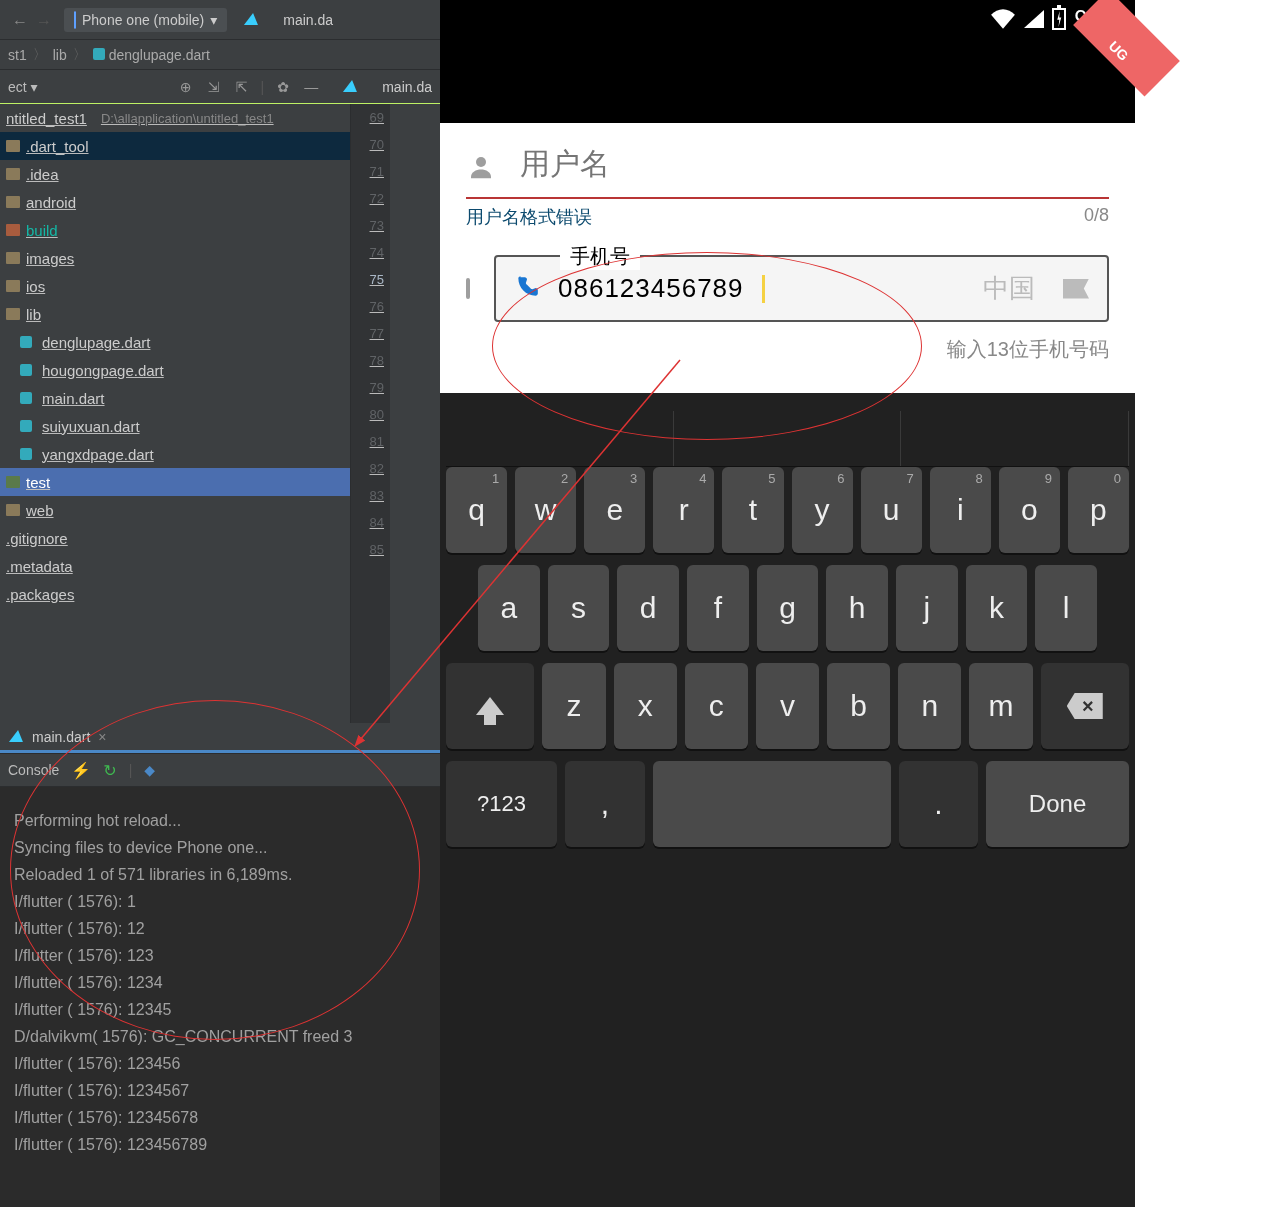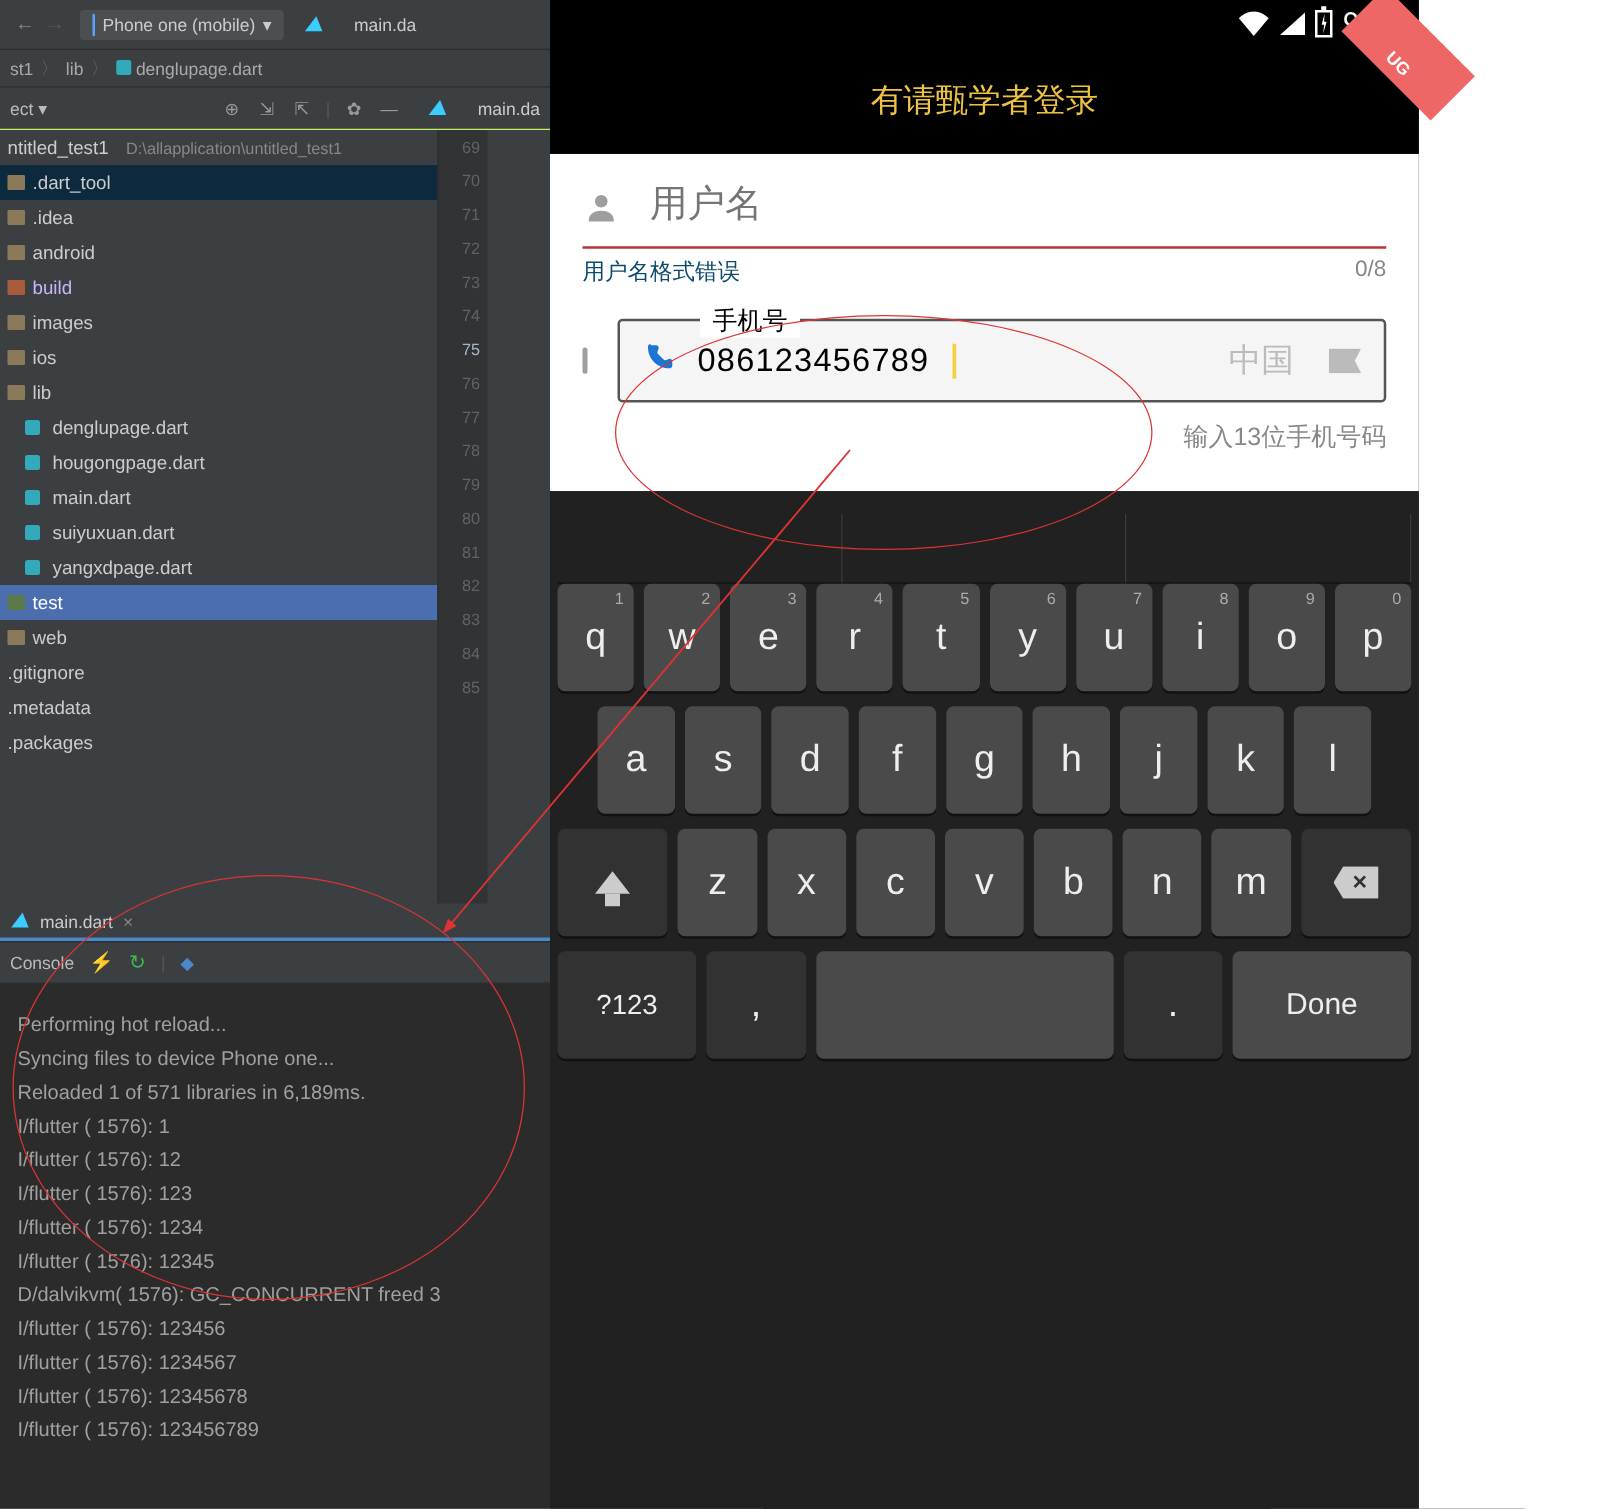--- a/index.html
+++ b/index.html
@@ -11,21 +11,21 @@
 .device-sel .phone-ico { width:10px; height:16px; border:1.5px solid #5ea0ff; border-radius:2px; }
 .filetab { margin-left:18px; display:flex; align-items:center; gap:24px; color:#ccc; font-size:14px; }
 .flutter-ico { width:14px; height:14px; position:relative; }
 .flutter-ico:before { content:""; position:absolute; width:0; height:0; border-left:7px solid transparent; border-right:7px solid transparent; border-bottom:12px solid #39cefd; transform:skew(-10deg); }
 .crumbs { height:30px; display:flex; align-items:center; gap:6px; padding:0 8px; font-size:14px; color:#aaa; border-bottom:1px solid #2b2d2f; }
 .crumbs .sep { color:#666; }
 .dart-ico { width:12px; height:12px; background:#3ab; border-radius:2px; display:inline-block; margin-right:4px; }
 .toolbar { height:34px; display:flex; align-items:center; justify-content:space-between; padding:0 8px; border-bottom:1px solid #bef264; font-size:14px; }
 .toolbar-right { display:flex; gap:10px; align-items:center; }
 .toolbar-right .ico { width:18px; height:18px; display:flex; align-items:center; justify-content:center; color:#999; }
-.content-row { flex:1; display:flex; overflow:hidden; }
+.content-row { flex:1; display:flex; overflow:hidden;text-decoration:underline; }
 .tree { width:350px; background:#3c3f41; overflow:hidden; font-size:15px; }
 .tree-row { height:28px; display:flex; align-items:center; padding-left:6px; gap:6px; color:#ccc; }
 .tree-row.sel { background:#0d293e; }
 .tree-row.hl { background:#4b6eaf; color:#fff; }
 .tree-row.file { padding-left:20px; }
 .tree-row .proj { color:#888; font-size:13px; margin-left:8px; }
 .folder-ico { width:14px; height:12px; background:#8a7a5a; border-radius:1px; }
 .gutter { width:40px; background:#313335; border-left:1px solid #2b2d2f; text-align:right; padding-right:6px; font-size:13px; color:#606366; line-height:27px; }
 .gutter div { height:27px; }
 .gutter .cur { color:#a9b7c6; }
@@ -143,21 +143,21 @@
       <div class="tree-row">
           <span class="folder-ico"></span>
           <span>.idea</span>
         </div>
       <div class="tree-row">
           <span class="folder-ico"></span>
           <span>android</span>
         </div>
       <div class="tree-row">
           <span class="folder-ico" style="background:#a85c3e"></span>
-          <span style="color:#c4b5fd">build</span>
+          <span style="color:#14b8a6">build</span>
         </div>
       <div class="tree-row">
           <span class="folder-ico"></span>
           <span>images</span>
         </div>
       <div class="tree-row">
           <span class="folder-ico"></span>
           <span>ios</span>
         </div>
       <div class="tree-row">
@@ -254,21 +254,20 @@
 <div class="emu">
   <div class="statusbar">
     <svg class="wifi-svg" viewBox="0 0 24 18">
         <path fill="#fff" d="M12 18L1 5C4 2 8 0 12 0s8 2 11 5z"></path>
       </svg>
     <span class="signal"></span>
     <span class="batt"></span>
     <span class="time">9:00</span>
   </div>
   <div class="appbar">
-    <span>有请甄学者登录</span>
     <div class="debug-banner">UG</div>
   </div>
   <div class="form">
     <div class="field1">
       <span class="person-ico">
         <svg width="30" height="30" viewBox="0 0 24 24" fill="#9e9e9e">
             <circle cx="12" cy="8" r="4"></circle>
             <path d="M4 20c0-4 4-6 8-6s8 2 8 6v1H4z"></path>
           </svg>
       </span>

